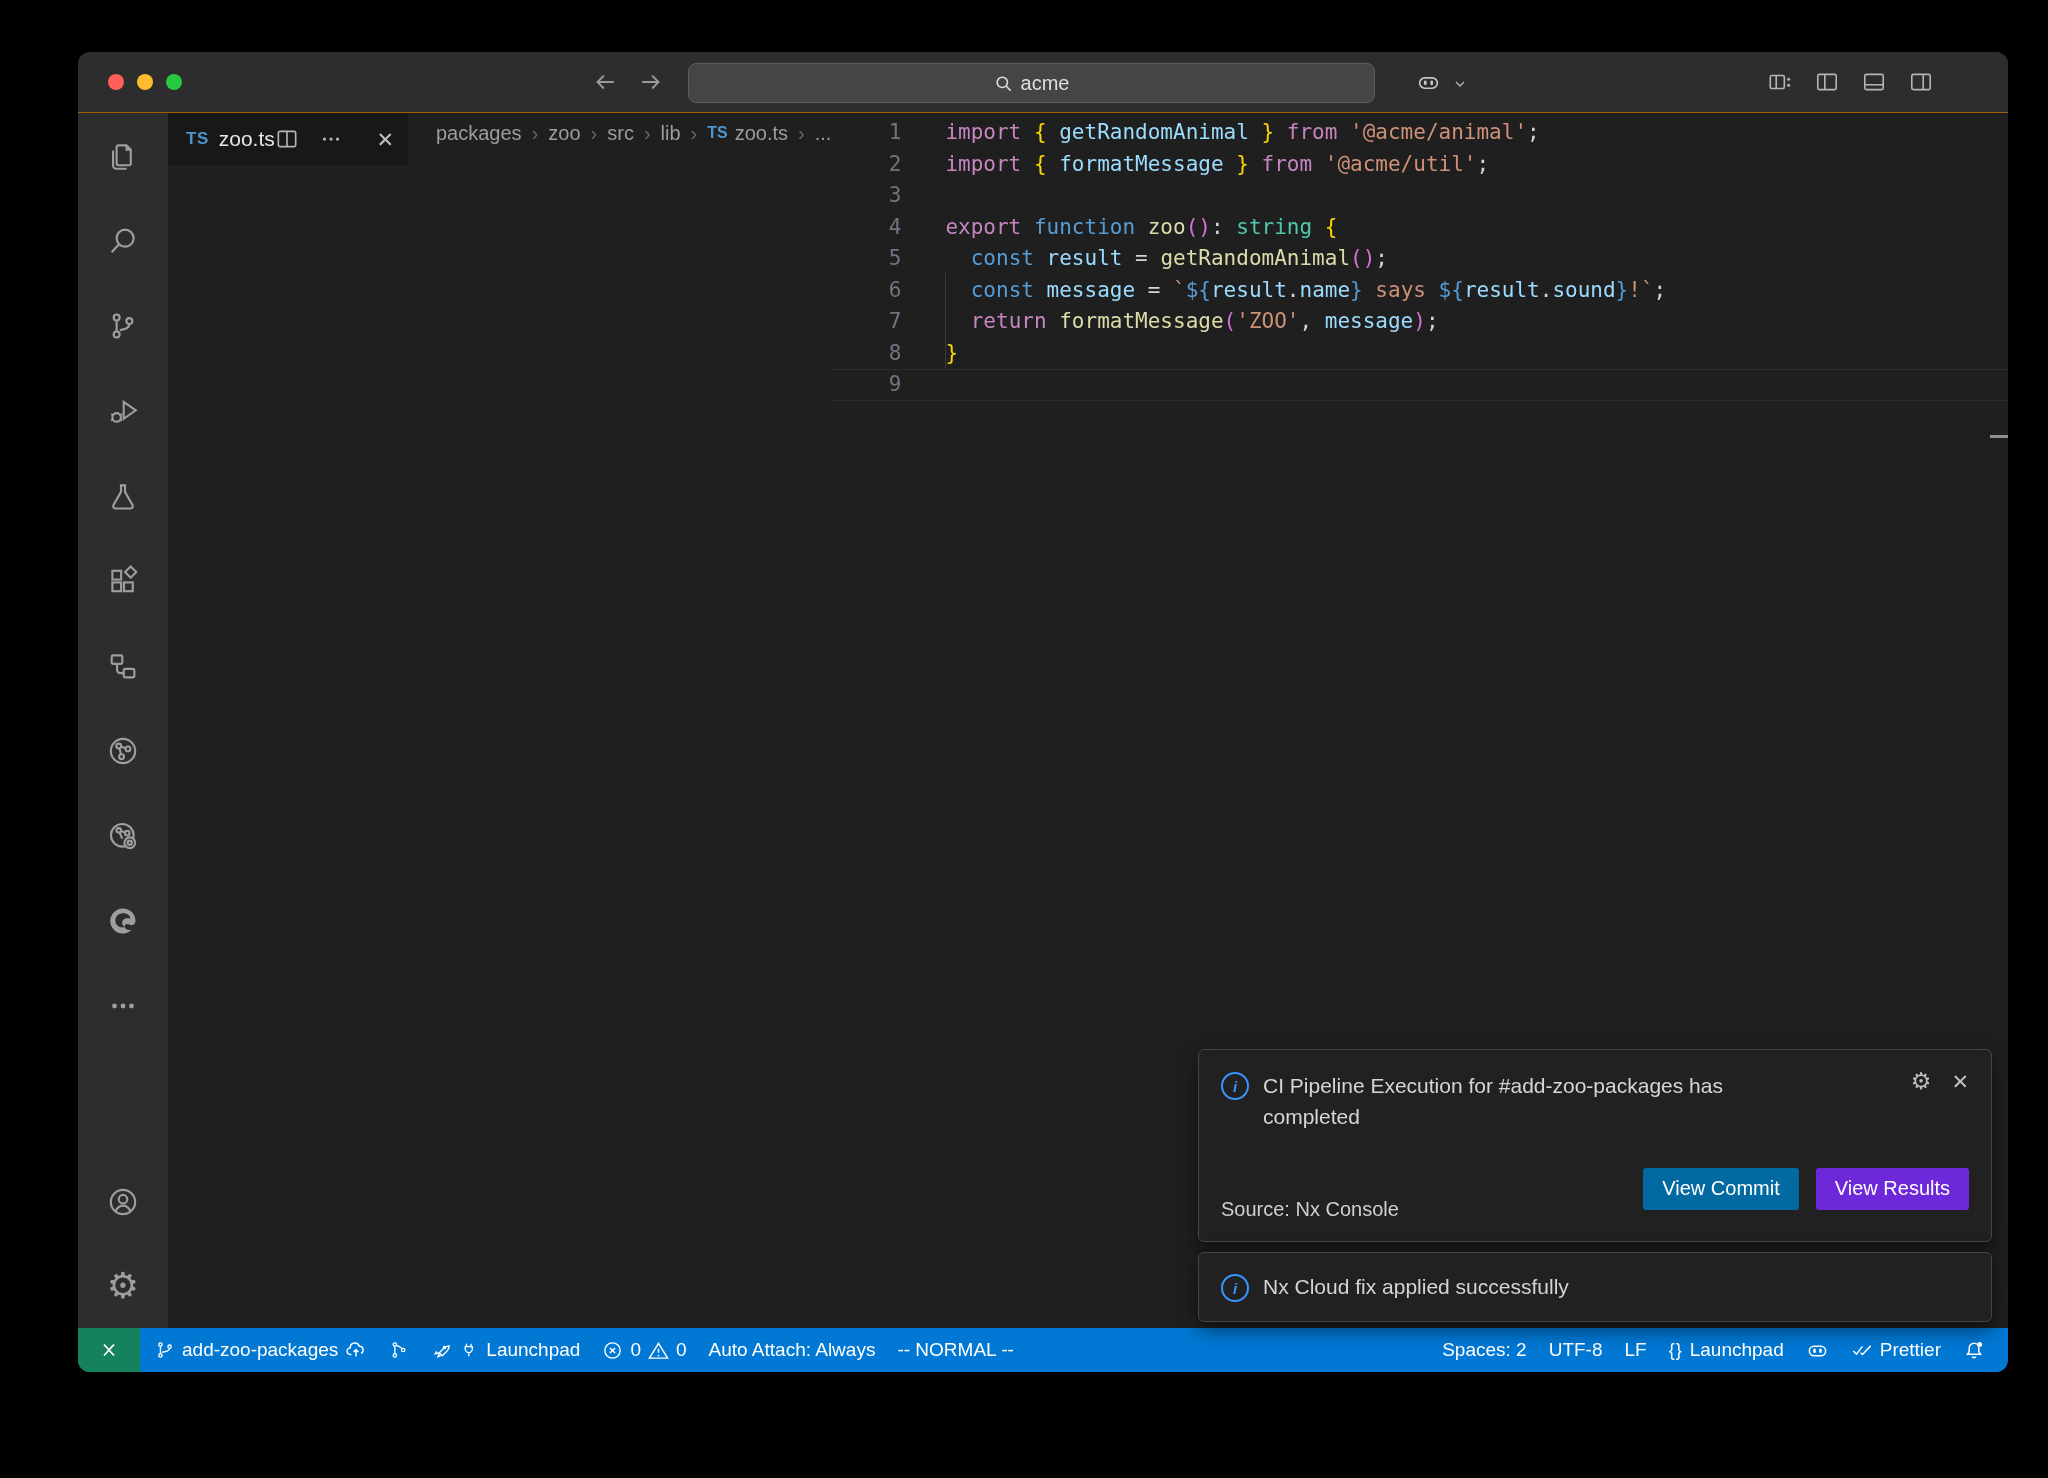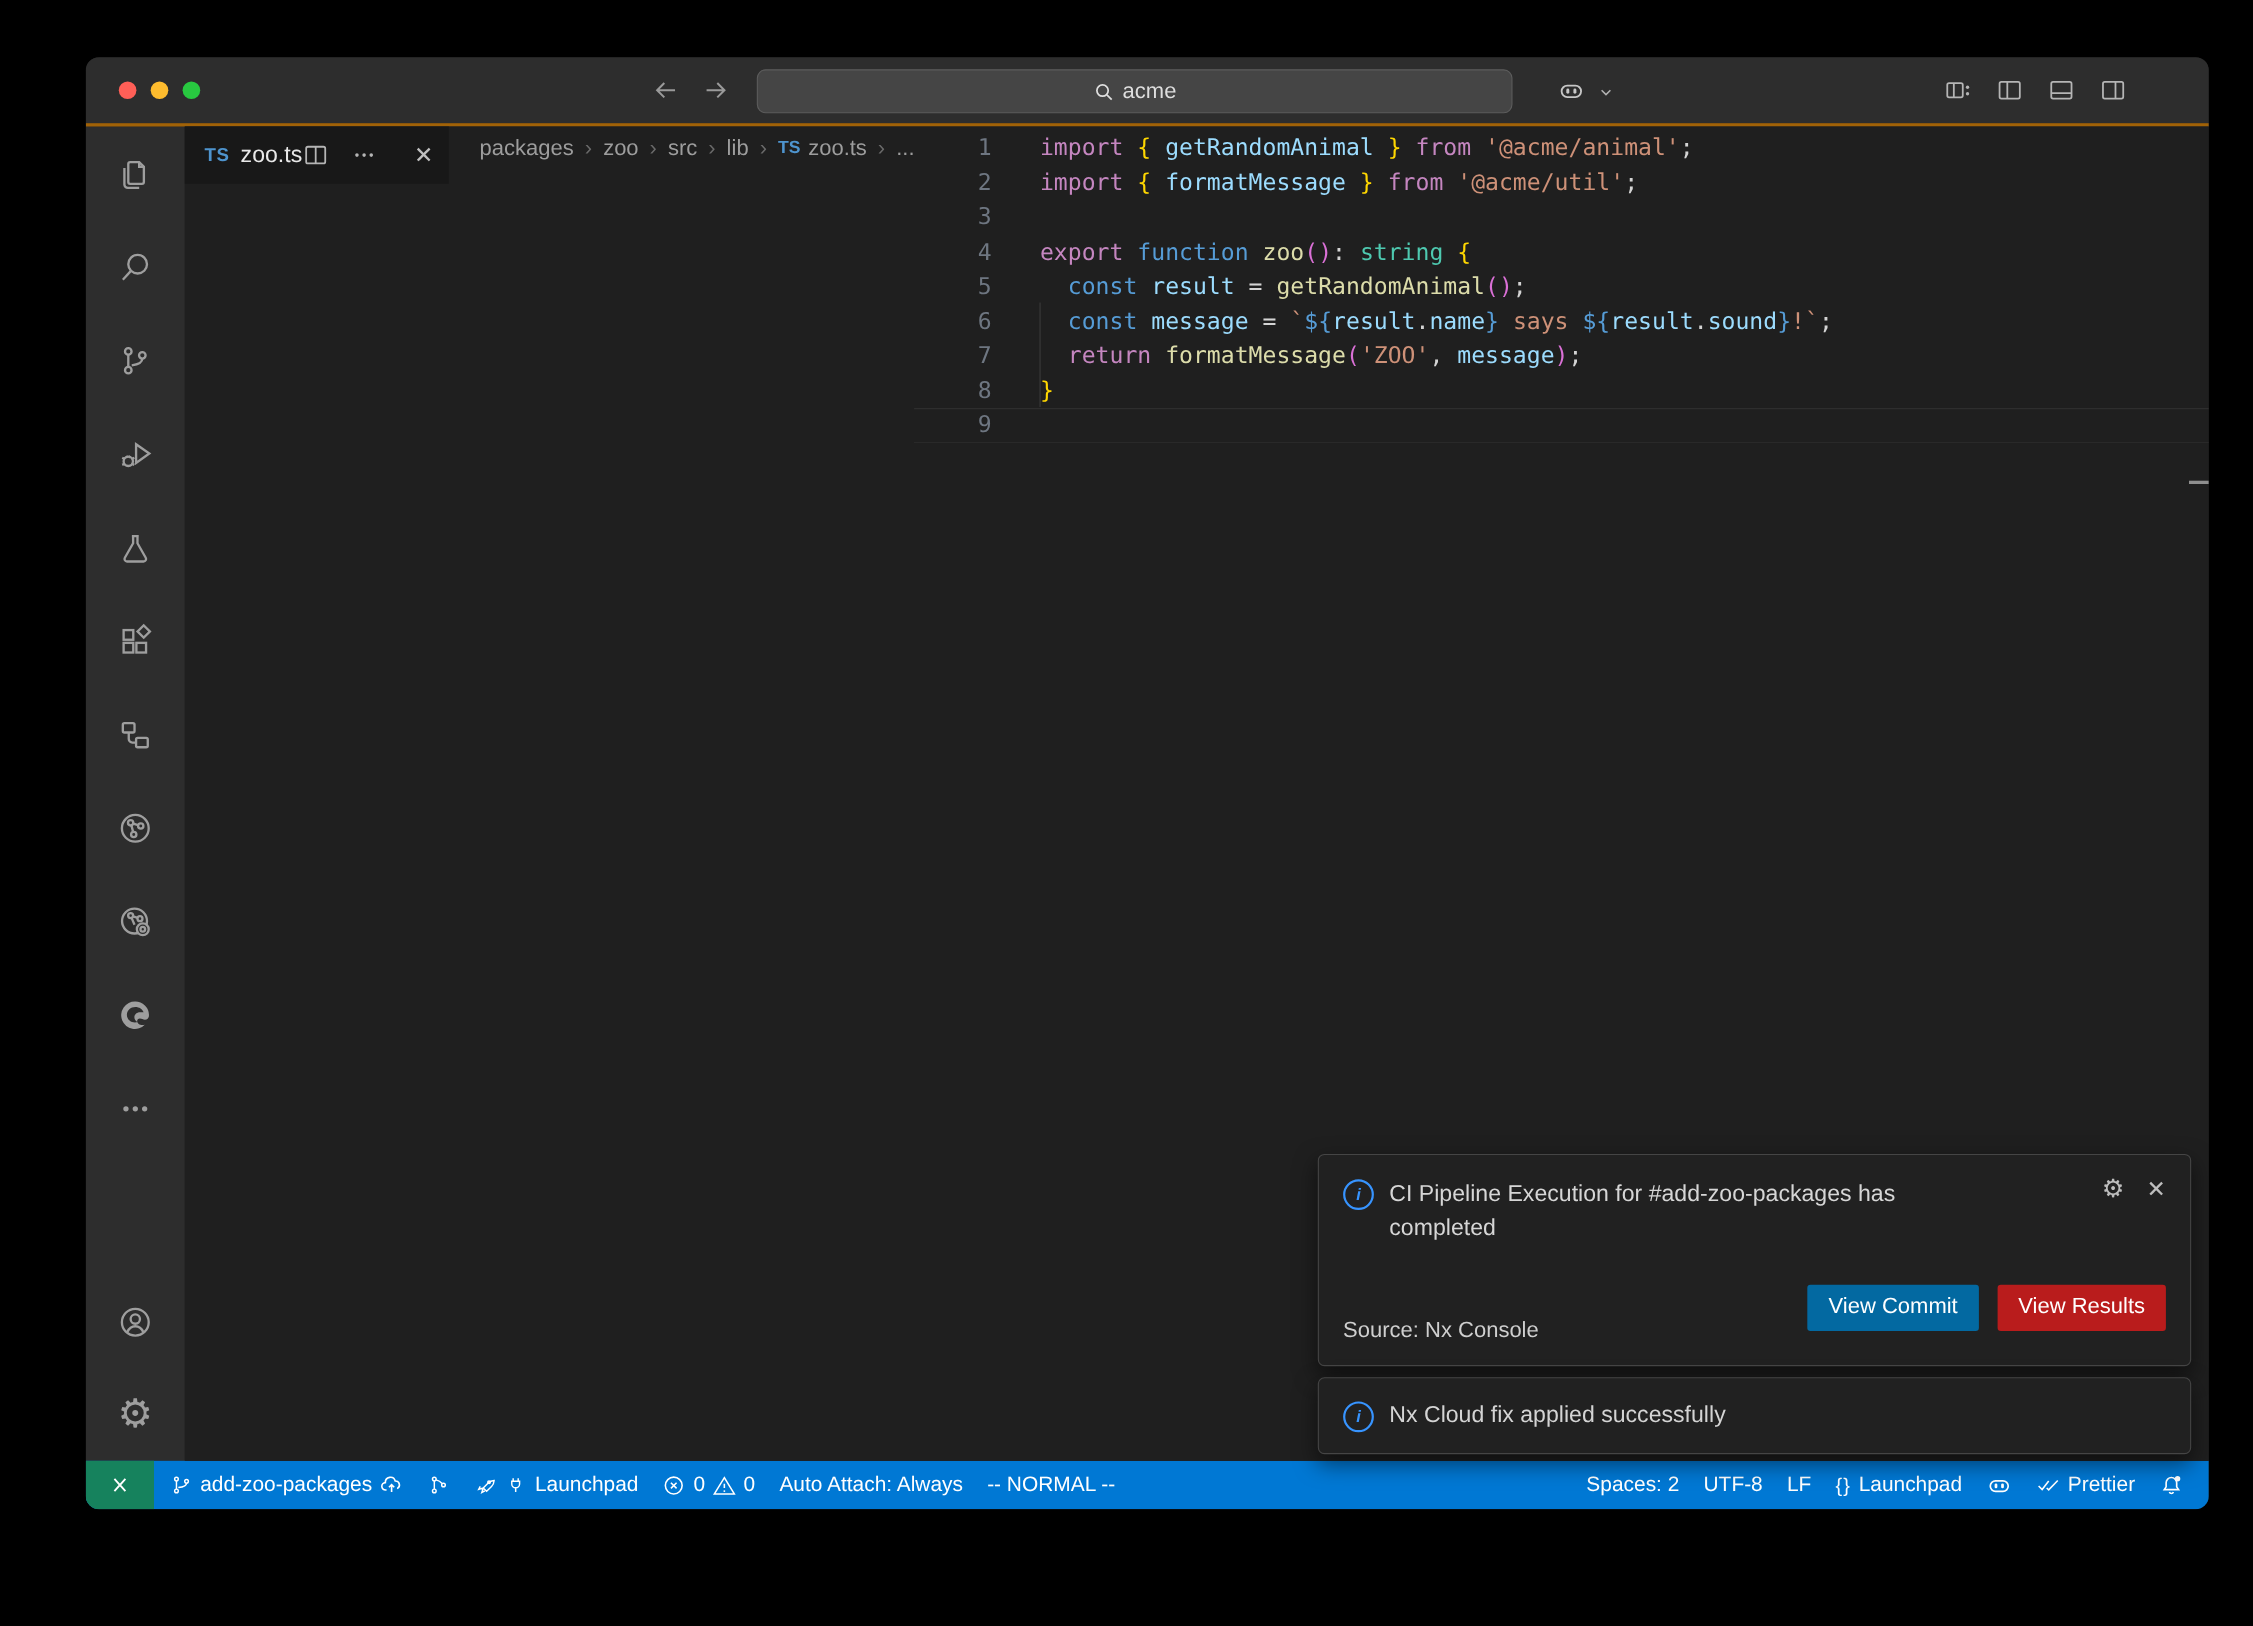--- a/index.html
+++ b/index.html
@@ -1,20 +1,20 @@
 <!DOCTYPE html>
 <html><head>
 <meta charset="utf-8">
 <style>
   html,body{margin:0;padding:0;background:#000;}
   body{width:2048px;height:1478px;position:relative;font-family:"Liberation Sans",sans-serif;color:#ccc;overflow:hidden;}
   svg{display:block;}
   .window{position:absolute;left:78px;top:52px;width:1930px;height:1320px;background:#1f1f1f;border-radius:12px;overflow:hidden;display:flex;flex-direction:column;box-shadow:0 30px 80px rgba(0,0,0,.8);}
   
-  .titlebar{height:60px;background:#2d2d2d;border-bottom:3px solid #a16207;position:relative;flex:0 0 auto;padding-left:40px;}
+  .titlebar{height:60px;background:#2d2d2d;border-bottom:1px solid #a16207;position:relative;flex:0 0 auto;padding-left:40px;}
   .traffic{position:absolute;left:30px;top:22px;display:flex;gap:13px;}
   .tl{width:16px;height:16px;border-radius:50%;}
   .tl.red{background:#ff5f57;} .tl.yellow{background:#febc2e;} .tl.green{background:#28c840;}
   .nav-arrow{position:absolute;top:17px;color:#9a9a9a;}
   .nav-back{left:514px;} .nav-fwd{left:560px;}
   .cmd-center{position:absolute;left:610px;top:11px;width:685px;height:38px;background:#454545;border:1px solid #5c5c5c;border-radius:8px;display:flex;align-items:center;justify-content:center;gap:8px;color:#dedede;font-size:20px;}
   .copilot-tb{position:absolute;left:1338px;top:18px;color:#c7c7c7;}
   .chev-tb{position:absolute;left:1374px;top:24px;color:#b0b0b0;}
   .tb-right{position:absolute;right:74px;top:17px;display:flex;gap:21px;color:#b5b5b5;}
   
@@ -54,21 +54,21 @@
   .info-badge{width:24px;height:24px;border:2px solid #3794ff;border-radius:50%;color:#3794ff;font-size:15px;font-style:italic;font-weight:bold;display:flex;align-items:center;justify-content:center;flex:0 0 auto;margin-top:2px;}
   .toast-title{font-size:21px;line-height:31px;color:#d6d6d6;max-width:545px;}
   .toast-head-icons{margin-left:auto;display:flex;gap:20px;color:#bdbdbd;align-items:flex-start;}
   .toast-gear{font-family:"DejaVu Sans",sans-serif;font-size:23px;line-height:1;}
   .toast-x{font-size:21px;line-height:1;margin-top:1px;}
   .toast-foot{display:flex;align-items:center;margin-top:24px;}
   .toast-source{font-size:20px;color:#cfcfcf;margin-top:42px;}
   .toast-btns{margin-left:auto;display:flex;gap:17px;}
   .btn{height:42px;display:flex;align-items:center;padding:0 19px;font-size:20px;border-radius:3px;color:#fff;}
   .btn-primary{background:#0369a1;}
-  .btn-secondary{background:#b91c1c;text-align:center;}
+  .btn-secondary{background:#6d28d9;text-align:center;}
   .toast2-body{padding:19px 22px;display:flex;gap:14px;align-items:center;font-size:21px;color:#d4d4d4;}
   
   .statusbar{height:44px;background:#0078d4;display:flex;align-items:stretch;color:#fff;font-size:19px;flex:0 0 auto;}
   .sb-remote{width:62px;background:#16825d;display:flex;align-items:center;justify-content:center;flex:0 0 auto;}
   .sb-left{display:flex;align-items:center;padding-left:4px;}
   .sb-right{margin-left:auto;display:flex;align-items:center;padding-right:12px;}
   .sb-item{display:flex;align-items:center;gap:7px;padding:12px 11px;height:100%;}
   .sb-braces{font-size:18px;letter-spacing:1px;}
 </style>
 </head>

